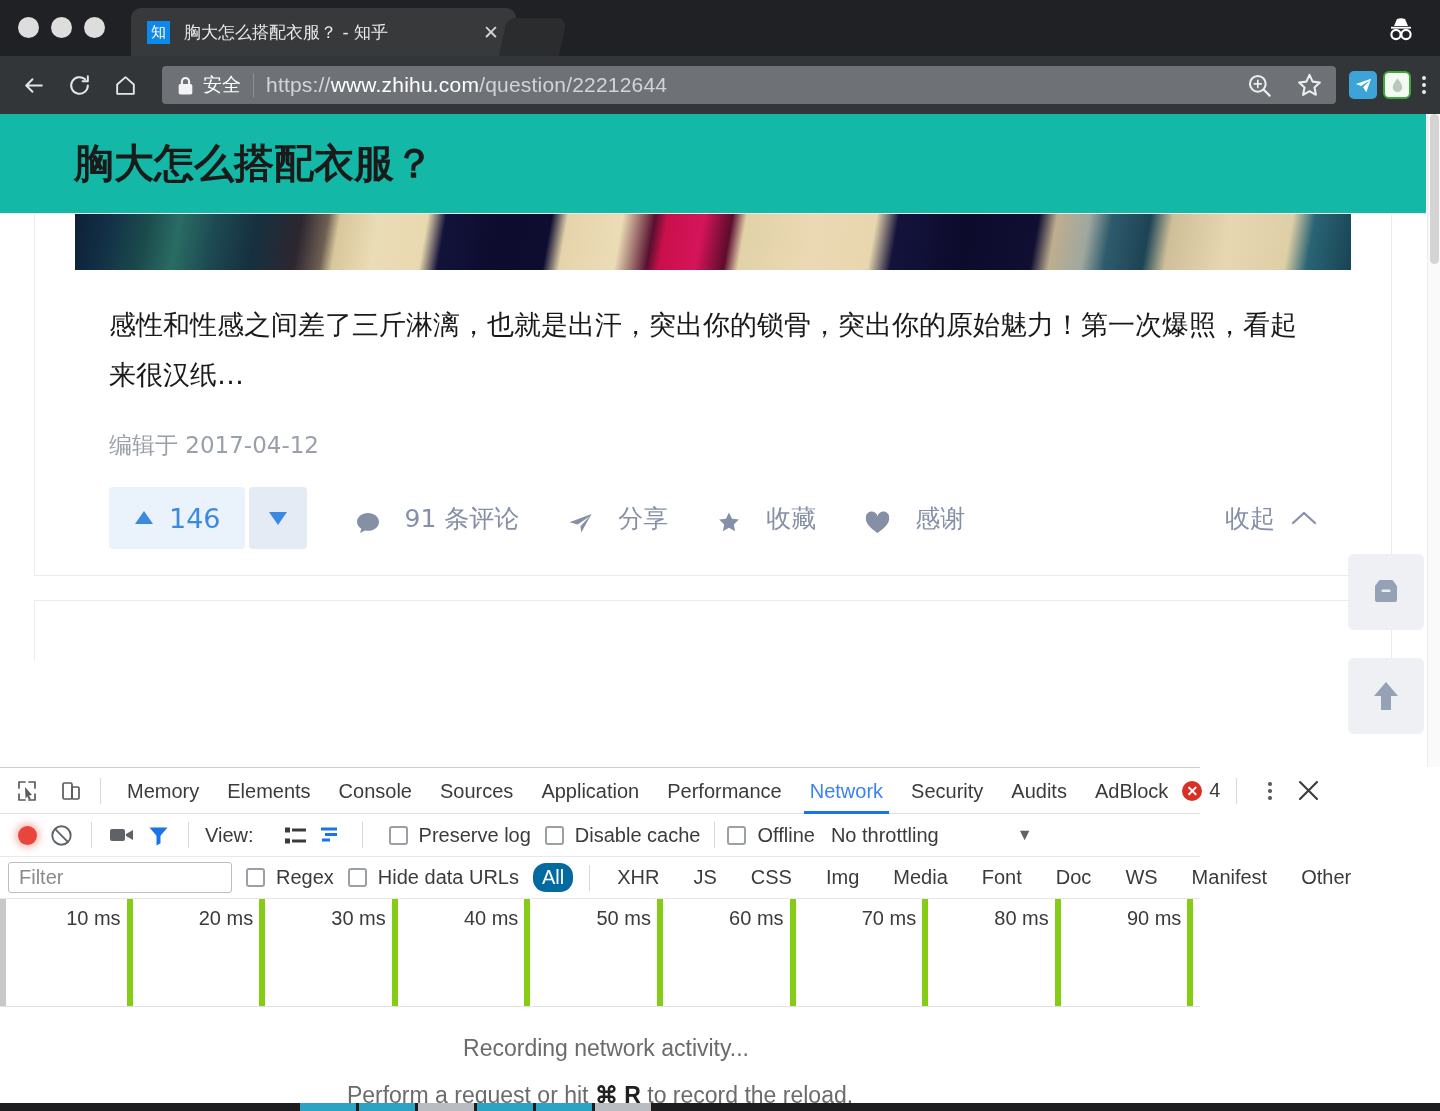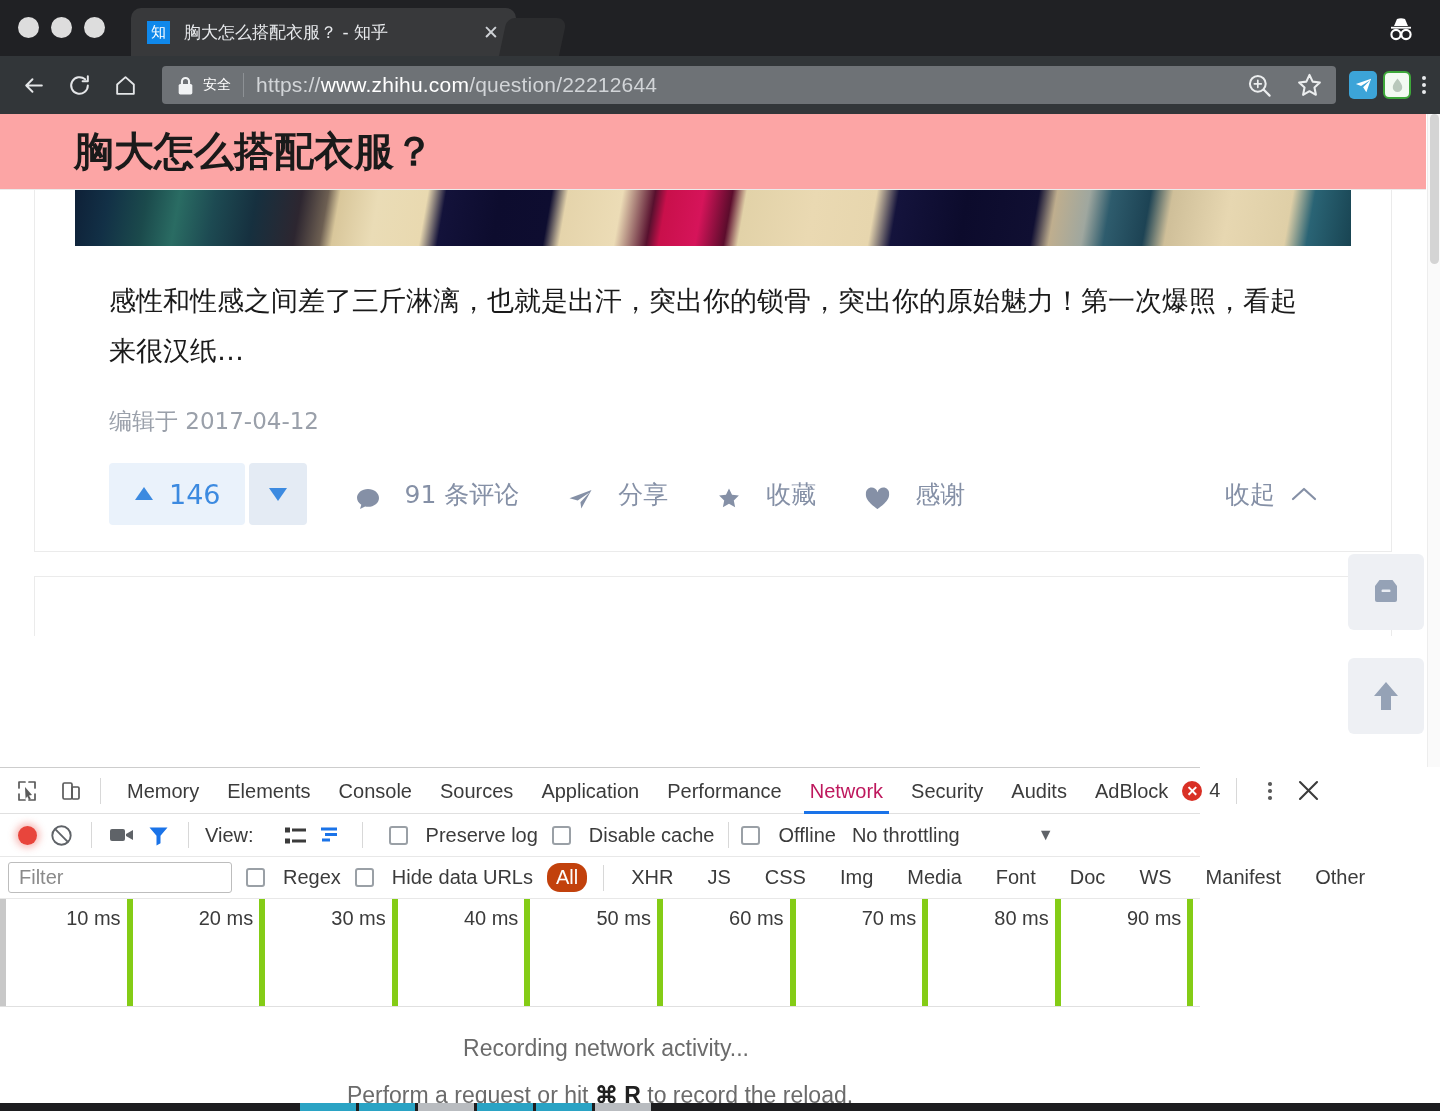--- a/index.html
+++ b/index.html
@@ -58,21 +58,21 @@
     width: 46px; height: 46px; display: flex; align-items: center; justify-content: center;
     color: #e4e6e8; flex: 0 0 auto;
   }
   .nav-btn:first-child { margin-left: 10px; }
   .omnibox {
     flex: 1 1 auto; height: 38px; background: #6e7276; border-radius: 4px;
     margin: 0 10px 0 14px; display: flex; align-items: center; padding: 0 10px 0 14px;
     position: relative;
   }
   .lock-ico { color: #f1f3f4; margin-right: 8px; display: flex; align-items: center; }
-  .secure-label { color: #ffffff; font-size: 14px; font-family: "DejaVu Sans", sans-serif; }
+  .secure-label { color: #ffffff; font-size: 19px; font-family: "DejaVu Sans", sans-serif; }
   .omni-sep {
     width: 1px; height: 24px; background: #8d9195; margin: 0 12px;
   }
   .url { font-size: 21px; white-space: nowrap; overflow: hidden;
          font-family: "Liberation Sans", sans-serif; letter-spacing: .2px; }
   .url .dim { color: #d2d5d8; }
   .url .host { color: #ffffff; }
   .omni-right { margin-left: auto; display: flex; align-items: center; gap: 16px; padding-left: 14px; }
   .tb-ext {
     width: 34px; height: 34px; display: flex; align-items: center; justify-content: center;
@@ -86,21 +86,21 @@
   .kebab { color: #e8eaed; display: flex; flex-direction: column; gap: 3px; padding: 0 14px 0 8px; }
   .kebab i { width: 4px; height: 4px; background: #e8eaed; border-radius: 50%; display: block; }
 
   
   .page {
     position: absolute; top: 114px; left: 0; width: 1440px; height: 653px;
     background: #ffffff; overflow: hidden;
   }
   .page-scroll { position: absolute; top: 0; left: 0; width: 1426px; }
   .qheader {
-    height: 76px; border-bottom: 1px solid #ebebeb; background: #fca5a5;
+    height: 100px; border-bottom: 1px solid #ebebeb; background: #14b8a6;
     display: flex; align-items: center;
   }
   .qtitle {
     font-size: 40px; font-weight: bold; color: #1a1a1a; margin-left: 74px;
     font-family: "DejaVu Sans", sans-serif;
   }
   .answer-card {
     margin: 0 34px; background: #fff; border: 1px solid #ebebeb; border-top: none;
     padding: 0 0 26px 0;
   }
@@ -187,21 +187,21 @@
   }
   .dt-ico-btn {
     width: 34px; height: 34px; display: flex; align-items: center; justify-content: center;
     color: #5a5a5a; margin-left: 10px; flex: 0 0 auto;
   }
   .dt-vsep { width: 1px; height: 26px; background: #d8d8d8; margin: 0 12px; flex: 0 0 auto; }
   .dt-tab {
     padding: 0 14px; height: 46px; line-height: 46px; font-size: 20px; color: #3b3b3b;
     white-space: nowrap; position: relative; flex: 0 0 auto;
   }
-  .dt-tab.active { color: #be185d; text-align: right; }
+  .dt-tab.active { color: #3b82f6; text-align: right; }
   .dt-tab.active::after {
     content: ""; position: absolute; left: 8px; right: 8px; bottom: 0; height: 3px;
     background: #1a73e8;
   }
   .dt-right { margin-left: auto; display: flex; align-items: center; gap: 4px; padding-right: 12px; }
   .err-badge { display: flex; align-items: center; gap: 7px; font-size: 20px; color: #3b3b3b; }
   .err-dot {
     width: 20px; height: 20px; border-radius: 50%; background: #d93025; color: #fff;
     font-size: 14px; line-height: 20px; text-align: center; font-weight: bold;
   }
@@ -212,40 +212,40 @@
   }
   .rec-dot {
     width: 19px; height: 19px; border-radius: 50%; background: #e8453c;
     box-shadow: 0 0 7px 3px rgba(232,69,60,.35); margin: 0 6px 0 8px; flex: 0 0 auto;
   }
   .tb-i { width: 36px; height: 36px; display: flex; align-items: center; justify-content: center;
     color: #5f6368; flex: 0 0 auto; }
   .tb-label { font-size: 20px; color: #3b3b3b; margin: 0 24px 0 4px; white-space: nowrap; }
   .chk { width: 19px; height: 19px; border: 2px solid #9aa0a6; border-radius: 3px;
     background: #fff; flex: 0 0 auto; }
-  .chk-row { display: flex; align-items: center; gap: 18px; margin-left: 14px; flex: 0 0 auto; }
+  .chk-row { display: flex; align-items: center; gap: 11px; margin-left: 14px; flex: 0 0 auto; }
   .chk-row span { font-size: 20px; color: #3b3b3b; white-space: nowrap; }
   .throttle { font-size: 20px; color: #3b3b3b; margin-left: 16px; white-space: nowrap; }
   .caret-dn { margin-left: 78px; color: #5f6368; font-size: 16px; }
 
   .dt-filterbar {
     height: 42px; display: flex; align-items: center;
     border-bottom: 1px solid #e8e8e8; background: #fff; padding-left: 8px;
   }
   .filter-input {
     width: 224px; height: 31px; border: 1px solid #bdbdbd; border-radius: 3px;
     padding: 0 10px; font-size: 20px; color: #3b3b3b; background: #fff;
     font-family: "Liberation Sans", sans-serif; outline: none;
   }
   .filter-input::placeholder { color: #8a8a8a; }
   .type-pill {
     font-size: 20px; color: #3b3b3b; padding: 3px 9px; border-radius: 13px;
     white-space: nowrap; margin-left: 2px;
   }
-  .type-pill.sel { background: #c2410c; color: #fdfdfd; }
+  .type-pill.sel { background: #0369a1; color: #fdfdfd; }
   .types { display: flex; align-items: center; gap: 14px; margin-left: 14px; }
   .types .first { margin-left: 0; }
 
   .dt-timeline {
     position: relative; height: 108px; border-bottom: 1px solid #e0e0e0;
     background: #fff; overflow: hidden;
   }
   .tl-track { position: absolute; inset: 0; display: flex; }
   .tl-cell {
     flex: 0 0 132.6px; border-right: 6px solid #84cc16; position: relative;

